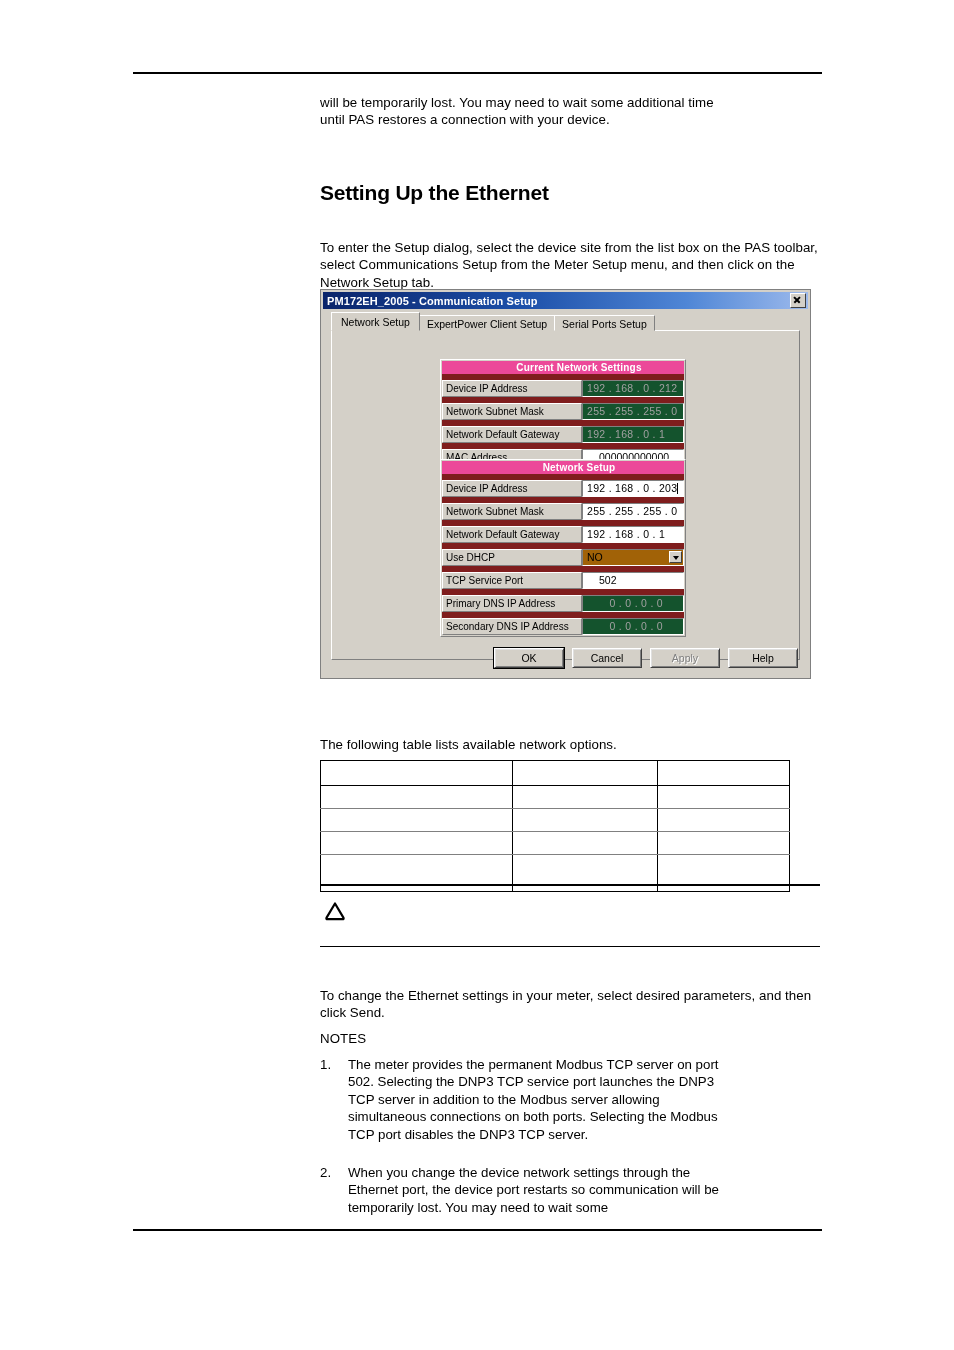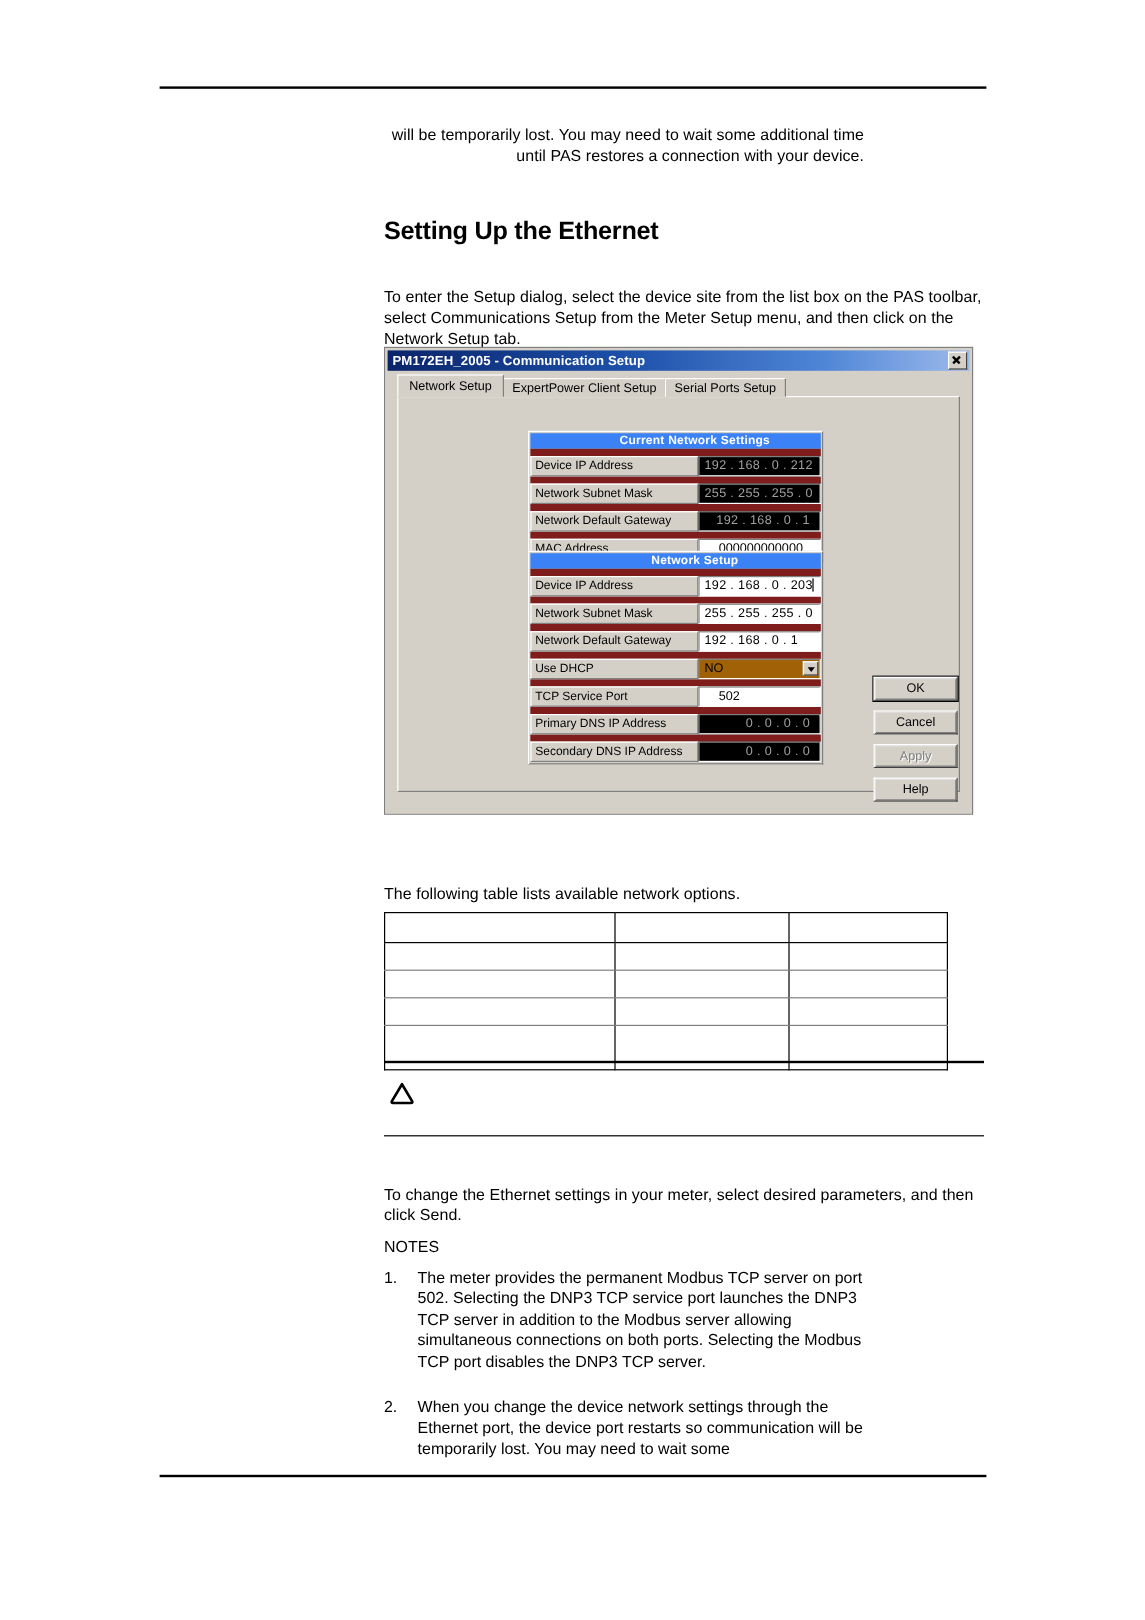--- a/index.html
+++ b/index.html
@@ -149,21 +149,21 @@
     border-color: #ffffff #808080 #808080 #ffffff;
     background: #d4d0c8;
     box-sizing: border-box;
     padding: 1px;
   }
   #grid-current { left: 108px; top: 28px; width: 246px; }
   #grid-setup   { left: 108px; top: 128px; width: 246px; }
   .grid-head {
     height: 13px;
     line-height: 13px;
-    background: #3b82f6;
+    background: #ec4899;
     color: #ffffff;
     font-size: 10px;
     font-weight: bold;
     text-align: center;
     letter-spacing: 0.2px;
     padding-left: 32px;
   }
   .grid-row {
     display: flex;
     height: 17px;
@@ -187,25 +187,25 @@
     border: 1px solid;
     border-color: #808080 #ffffff #ffffff #808080;
     font-size: 10.5px;
     line-height: 14px;
     padding: 0 4px;
     white-space: nowrap;
     overflow: hidden;
     position: relative;
   }
   .cell-value.ro {
-    background: #000000;
+    background: #14532d;
     color: #a0a0a0;
     text-align: right;
     letter-spacing: 0.3px;
-    padding-right: 8px;
+    padding-right: 20px;
   }
   .cell-value.rw-ip {
     background: #ffffff;
     color: #000000;
     text-align: right;
     letter-spacing: 0.3px;
     padding-right: 21px;
   }
   .cell-value.rw {
     background: #ffffff;
@@ -270,21 +270,20 @@
     box-sizing: border-box;
     white-space: nowrap;
     color: #000000;
   }
   #footer-row {
     position: absolute;
     right: 10px;
     bottom: 8px;
     display: flex;
     gap: 8px;
-    flex-direction: column;
   }
   .btn.default {
     box-shadow: inset 1px 1px 0 #dfdfdf, inset -1px -1px 0 #808080, 0 0 0 1px #000000;
   }
   .btn.disabled { color: #808080; text-shadow: 1px 1px 0 #ffffff; }
 
   
   #options-table {
     position: absolute;
     left: 320px;
@@ -341,21 +340,21 @@
     margin-left: 28px;
     display: block;
   }
 </style>
 </head>
 <body>
 
 <div class="page-rule" id="header-rule"></div>
 <div class="page-rule" id="footer-rule"></div>
 
-<div class="text-col" style="top:104px; width:400px;text-align:right;">
+<div class="text-col" style="top:94px; width:400px;">
   <p class="body">will be temporarily lost. You may need to wait some additional time until PAS restores a connection with your device.</p>
 </div>
 
 <div class="text-col" style="top:180px;">
   <h1 class="section-title">Setting Up the Ethernet</h1>
 </div>
 
 <div class="text-col" style="top:221px;margin-top:18px;">
   <p class="body">To enter the Setup dialog, select the device site from the list box on the PAS toolbar, select Communications Setup from the Meter Setup menu, and then click on the Network Setup tab.</p>
 </div>

